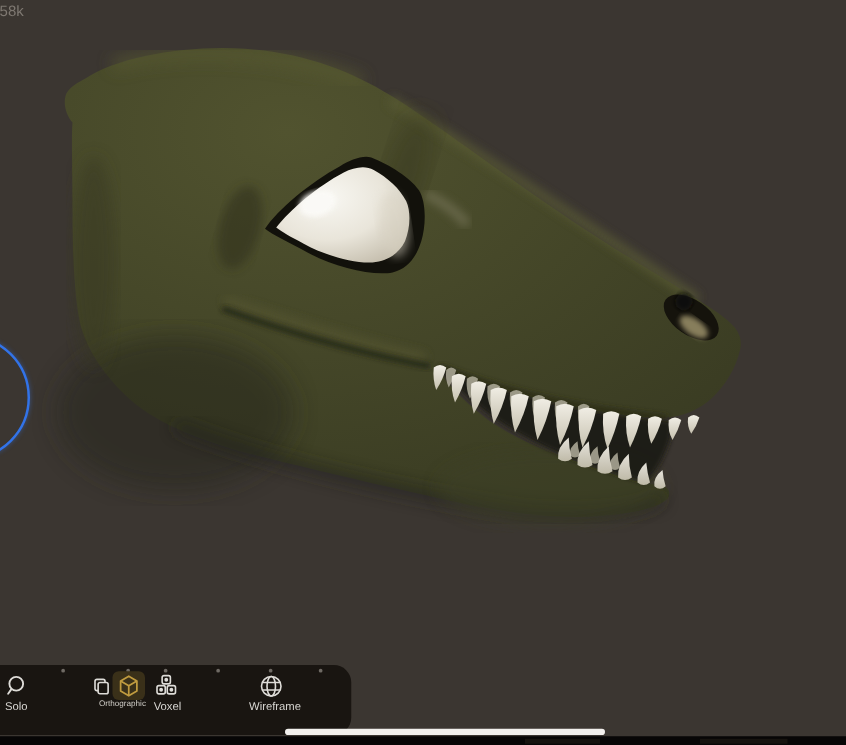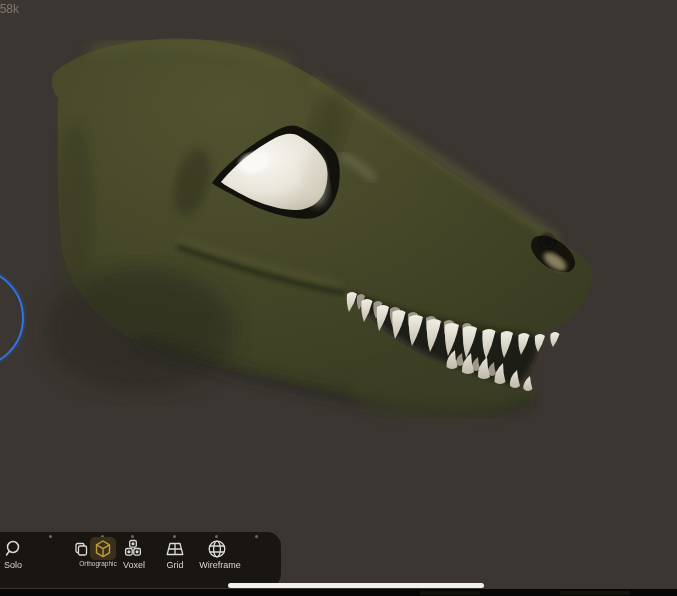--- a/index.html
+++ b/index.html
@@ -230,29 +230,20 @@
           <rect x="3.6" y="10.5" width="6.6" height="6.6" rx="1.5"></rect>
           <rect x="11.8" y="10.5" width="6.6" height="6.6" rx="1.5"></rect>
           <circle cx="11" cy="5.8" r=".9" fill="#dedcd8"></circle>
           <circle cx="6.9" cy="13.8" r=".9" fill="#dedcd8"></circle>
           <circle cx="15.1" cy="13.8" r=".9" fill="#dedcd8"></circle>
         </g>
       </svg>
       <div class="tb-label" style="left:-24px">Voxel</div>
     </div>
 
-    <div class="tb-btn" style="left:160px;width:32px;">
-      <svg class="tb-icon" style="left:4px" width="22" height="22" viewBox="0 0 22 22">
-        <g fill="none" stroke="#dedcd8" stroke-width="1.3" stroke-linejoin="round">
-          <path d="M6 5.5 H16 L18.8 16.5 H3.2 Z"></path>
-          <path d="M11 5.5 V16.5 M4.6 11 H17.4"></path>
-        </g>
-      </svg>
-      <div class="tb-label" style="left:-25px">Grid</div>
-    </div>
 
     <div class="tb-btn" style="left:202px;width:32px;text-decoration:underline;">
       <svg class="tb-icon" style="left:4px" width="22" height="22" viewBox="0 0 22 22">
         <g fill="none" stroke="#dedcd8" stroke-width="1.3">
           <circle cx="11" cy="11" r="7.8"></circle>
           <ellipse cx="11" cy="11" rx="3.4" ry="7.8"></ellipse>
           <path d="M3.6 8 H18.4 M3.6 14 H18.4"></path>
         </g>
       </svg>
       <div class="tb-label" style="left:-22px">Wireframe</div>

